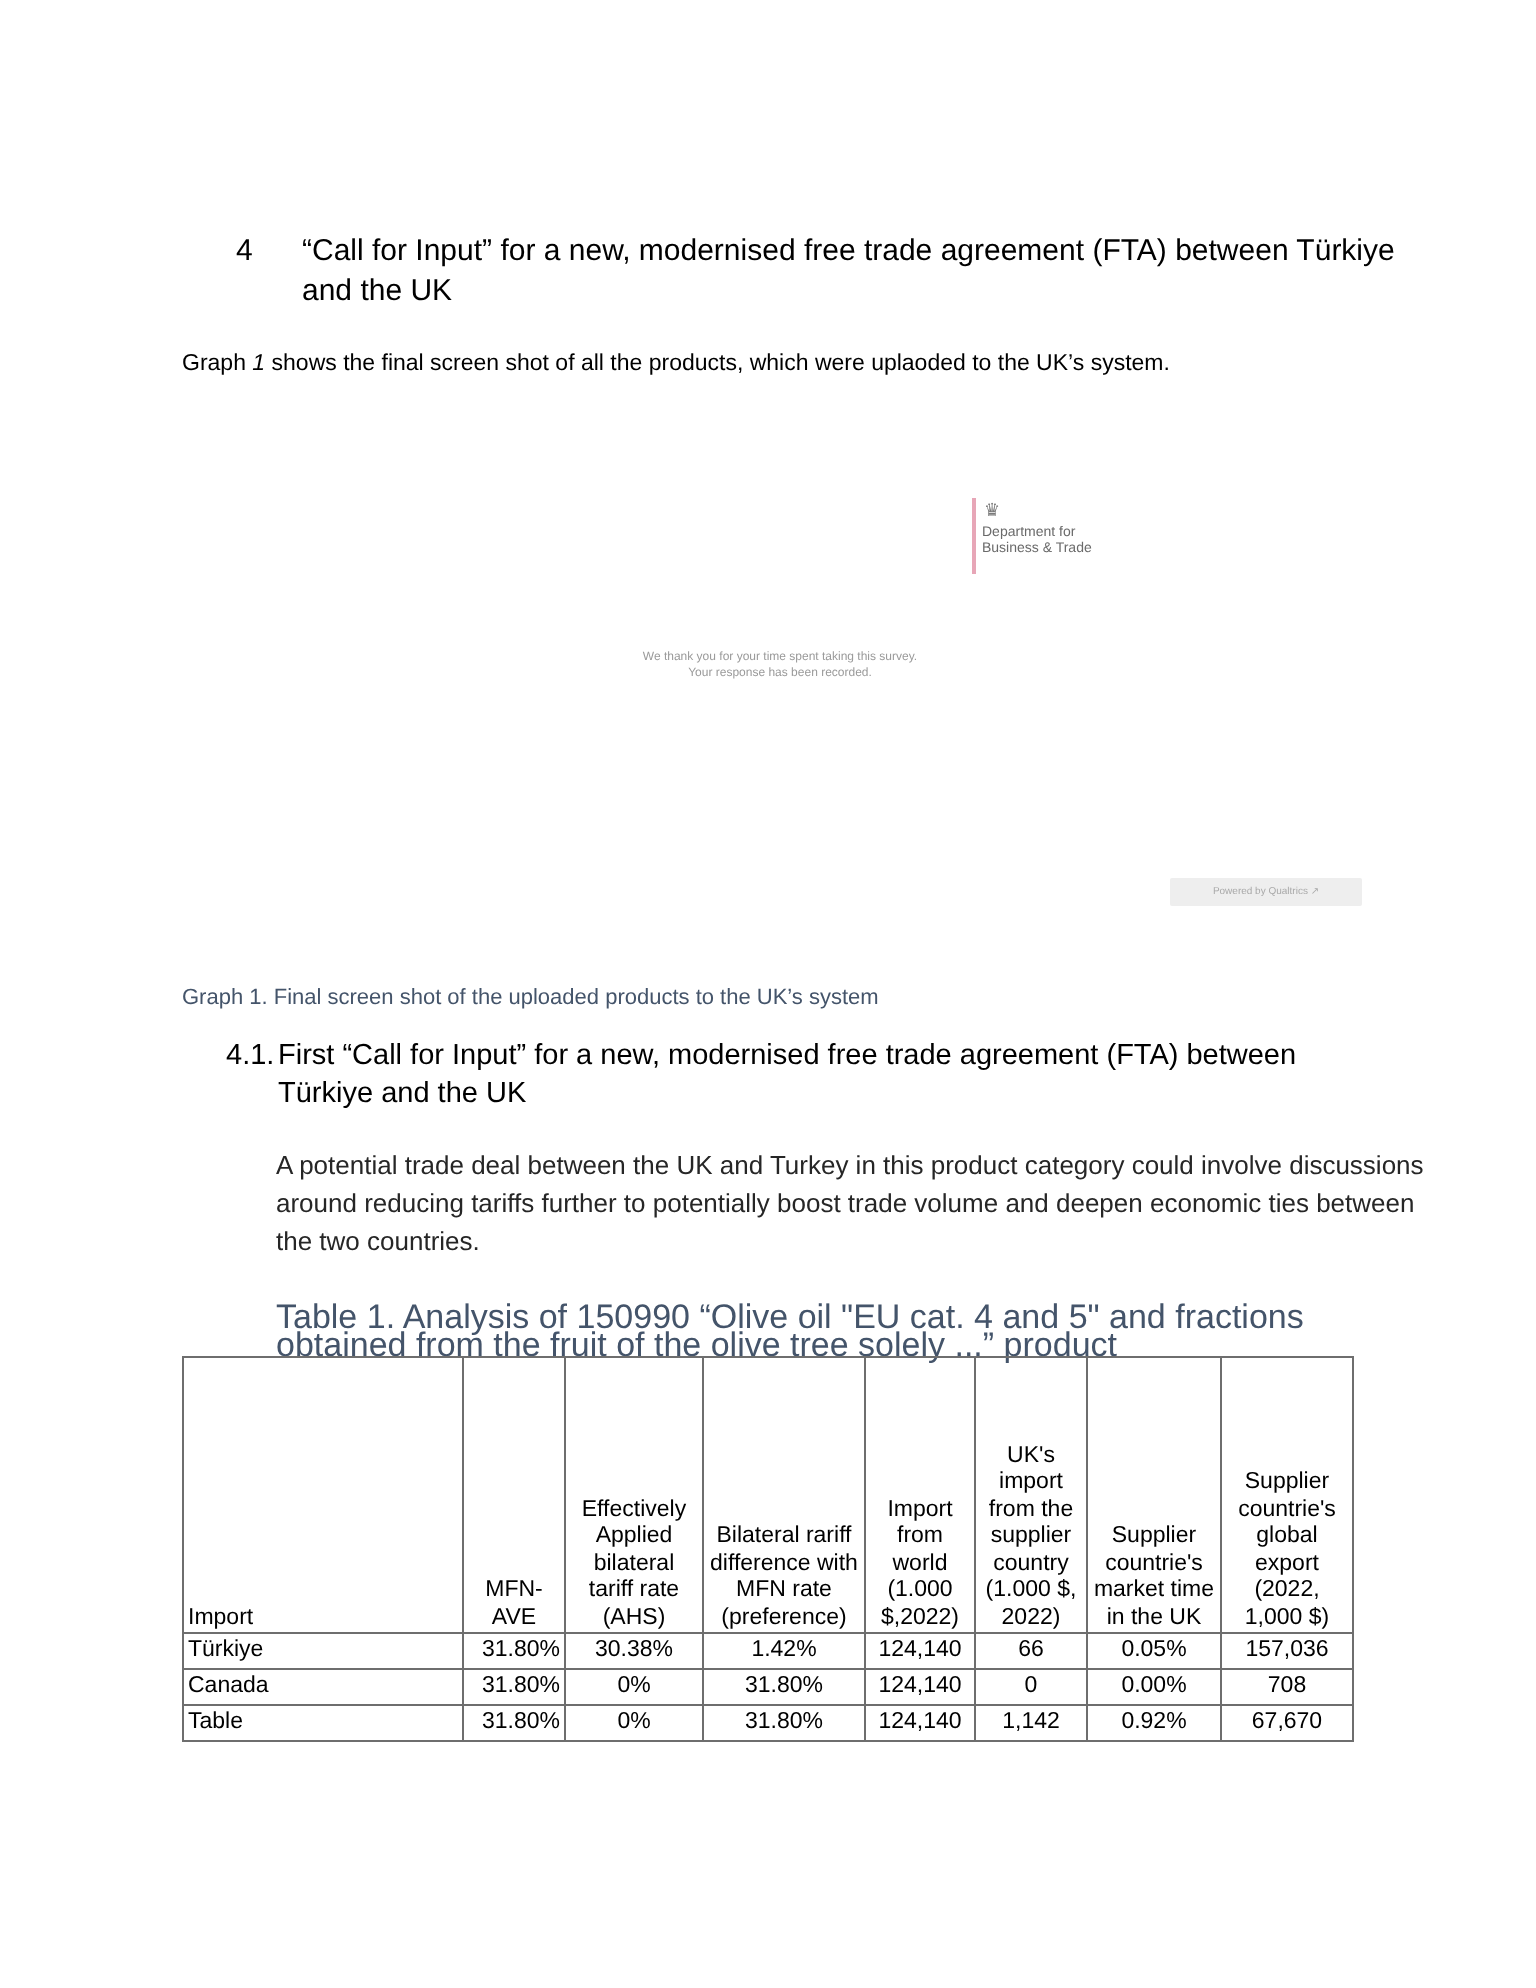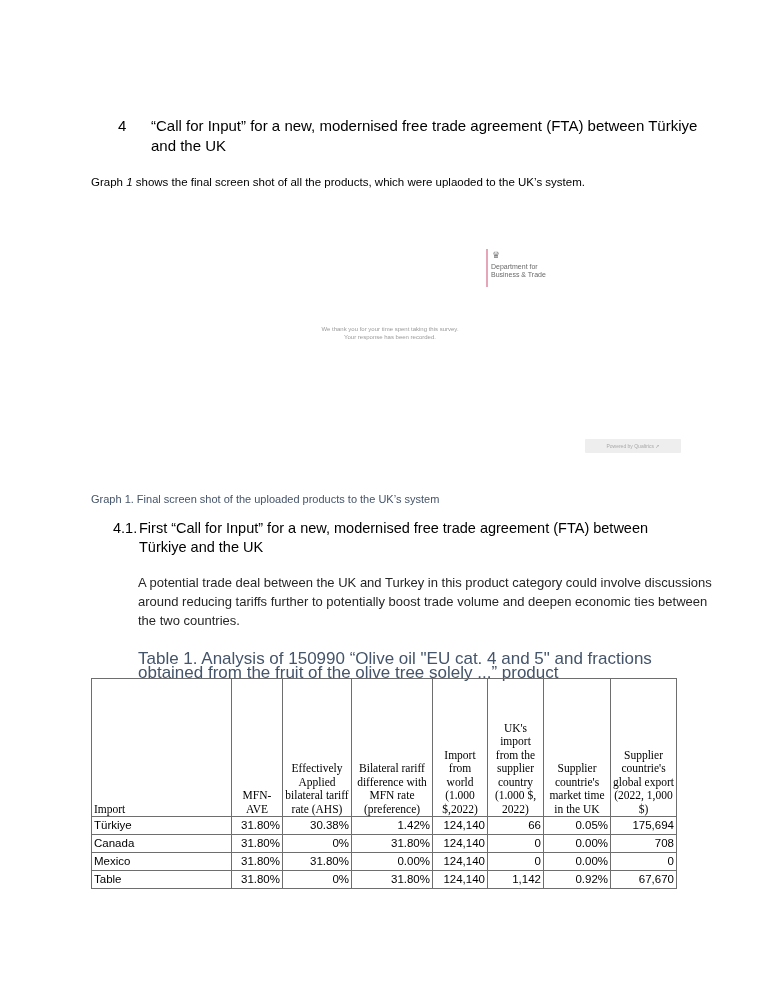--- a/index.html
+++ b/index.html
@@ -27,23 +27,23 @@
   .caption { left: 91px; top: 479px; font-size: 11px; line-height: 14px; color: #44546a; }
   .h2 { left: 113px; top: 506px; width: 580px; font-size: 14.5px; line-height: 19px; }
   .h2 .num { position: absolute; left: 0; top: 0; }
   .h2 .txt { position: absolute; left: 26px; top: 0; width: 560px; }
   .para { left: 138px; top: 560px; width: 580px; font-size: 13px; line-height: 19px; color: #262626; }
   .tcap { left: 138px; top: 639px; width: 560px; font-size: 17px; line-height: 14px; color: #44546a; }
 
   table.data { position: absolute; left: 91px; top: 678px; border-collapse: collapse;
                font-size: 11.5px; line-height: 13.5px; table-layout: fixed; }
   table.data th, table.data td { border: 1px solid #6e6e6e; padding: 0 2px; }
-  table.data th { font-weight: normal; vertical-align: bottom; text-align: center; height: 137px; font-family: Liberation Serif, serif; }
+  table.data th { font-weight: normal; vertical-align: bottom; text-align: center; height: 137px; }
   table.data th.left, table.data td.left { text-align: left; }
-  table.data td { text-align: right; height: 17px; }
+  table.data td { text-align: center; height: 17px; }
   table.data td.right { text-align: right; }
 </style>
 </head>
 <body>
 
 <div class="abs h1">
   <span class="num">4</span>
   <span class="txt">“Call for Input” for a new, modernised free trade agreement (FTA) between Türkiye and the UK</span>
 </div>
 
@@ -100,41 +100,31 @@
   </thead>
   <tbody>
     <tr>
       <td class="left">Türkiye</td>
       <td class="right">31.80%</td>
       <td>30.38%</td>
       <td>1.42%</td>
       <td>124,140</td>
       <td>66</td>
       <td>0.05%</td>
-      <td>175,694</td>
+      <td>157,036</td>
     </tr>
     <tr>
       <td class="left">Canada</td>
       <td class="right">31.80%</td>
       <td>0%</td>
       <td>31.80%</td>
       <td>124,140</td>
       <td>0</td>
       <td>0.00%</td>
       <td>708</td>
-    </tr>
-    <tr>
-      <td class="left">Mexico</td>
-      <td class="right">31.80%</td>
-      <td>31.80%</td>
-      <td>0.00%</td>
-      <td>124,140</td>
-      <td>0</td>
-      <td>0.00%</td>
-      <td>0</td>
     </tr>
     <tr>
       <td class="left">Table</td>
       <td class="right">31.80%</td>
       <td>0%</td>
       <td>31.80%</td>
       <td>124,140</td>
       <td>1,142</td>
       <td>0.92%</td>
       <td>67,670</td>

